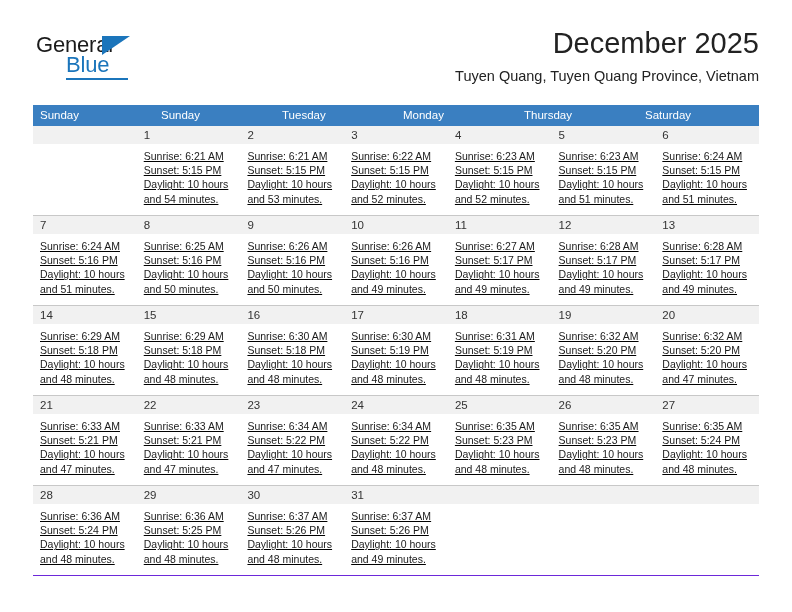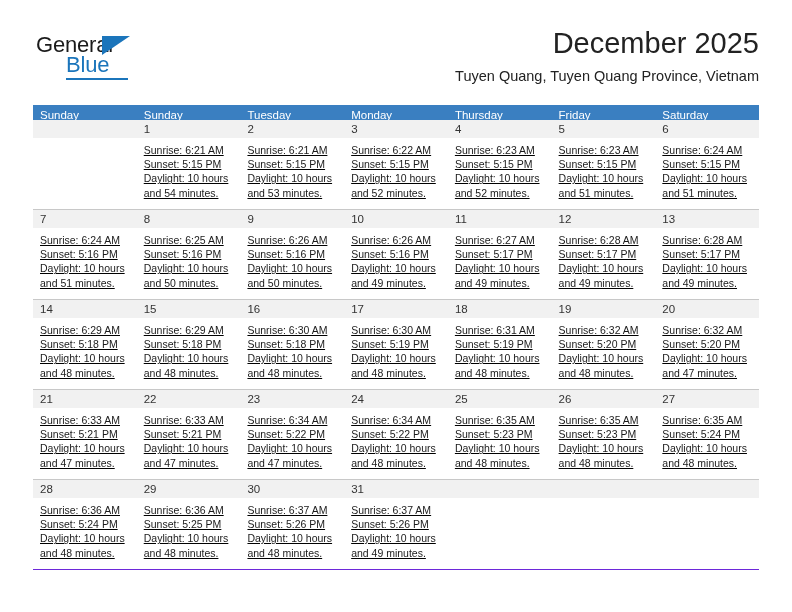--- a/index.html
+++ b/index.html
@@ -99,21 +99,21 @@
   
   .calendar {
     position: absolute;
     left: 33px;
     top: 105px;
     width: 726px;
   }
   .weekdays {
     display: flex;
     background: #3a7fc1;
-    height: 15px;
+    height: 21px;
   }
   .weekday {
     flex: 1 1 0;
     color: #ffffff;
     font-size: 11.5px;
     line-height: 21px;
     padding-left: 7px;
     box-sizing: border-box;
     white-space: nowrap;
   }
@@ -179,21 +179,20 @@
 
   </div>
 
   <div class="calendar">
     <div class="weekdays" id="weekday-row">
         <div class="weekday">Sunday</div>
         <div class="weekday">Sunday</div>
         <div class="weekday">Tuesday</div>
         <div class="weekday">Monday</div>
         <div class="weekday">Thursday</div>
-        <div class="weekday">Friday</div>
         <div class="weekday">Saturday</div>
       </div>
     <div id="weeks-container">
         <div class="week">
           <div class="daycell empty">
             <div class="daynum-band">
               <span class="daynum"></span>
             </div>
             <div class="daybody"></div>
           </div>

